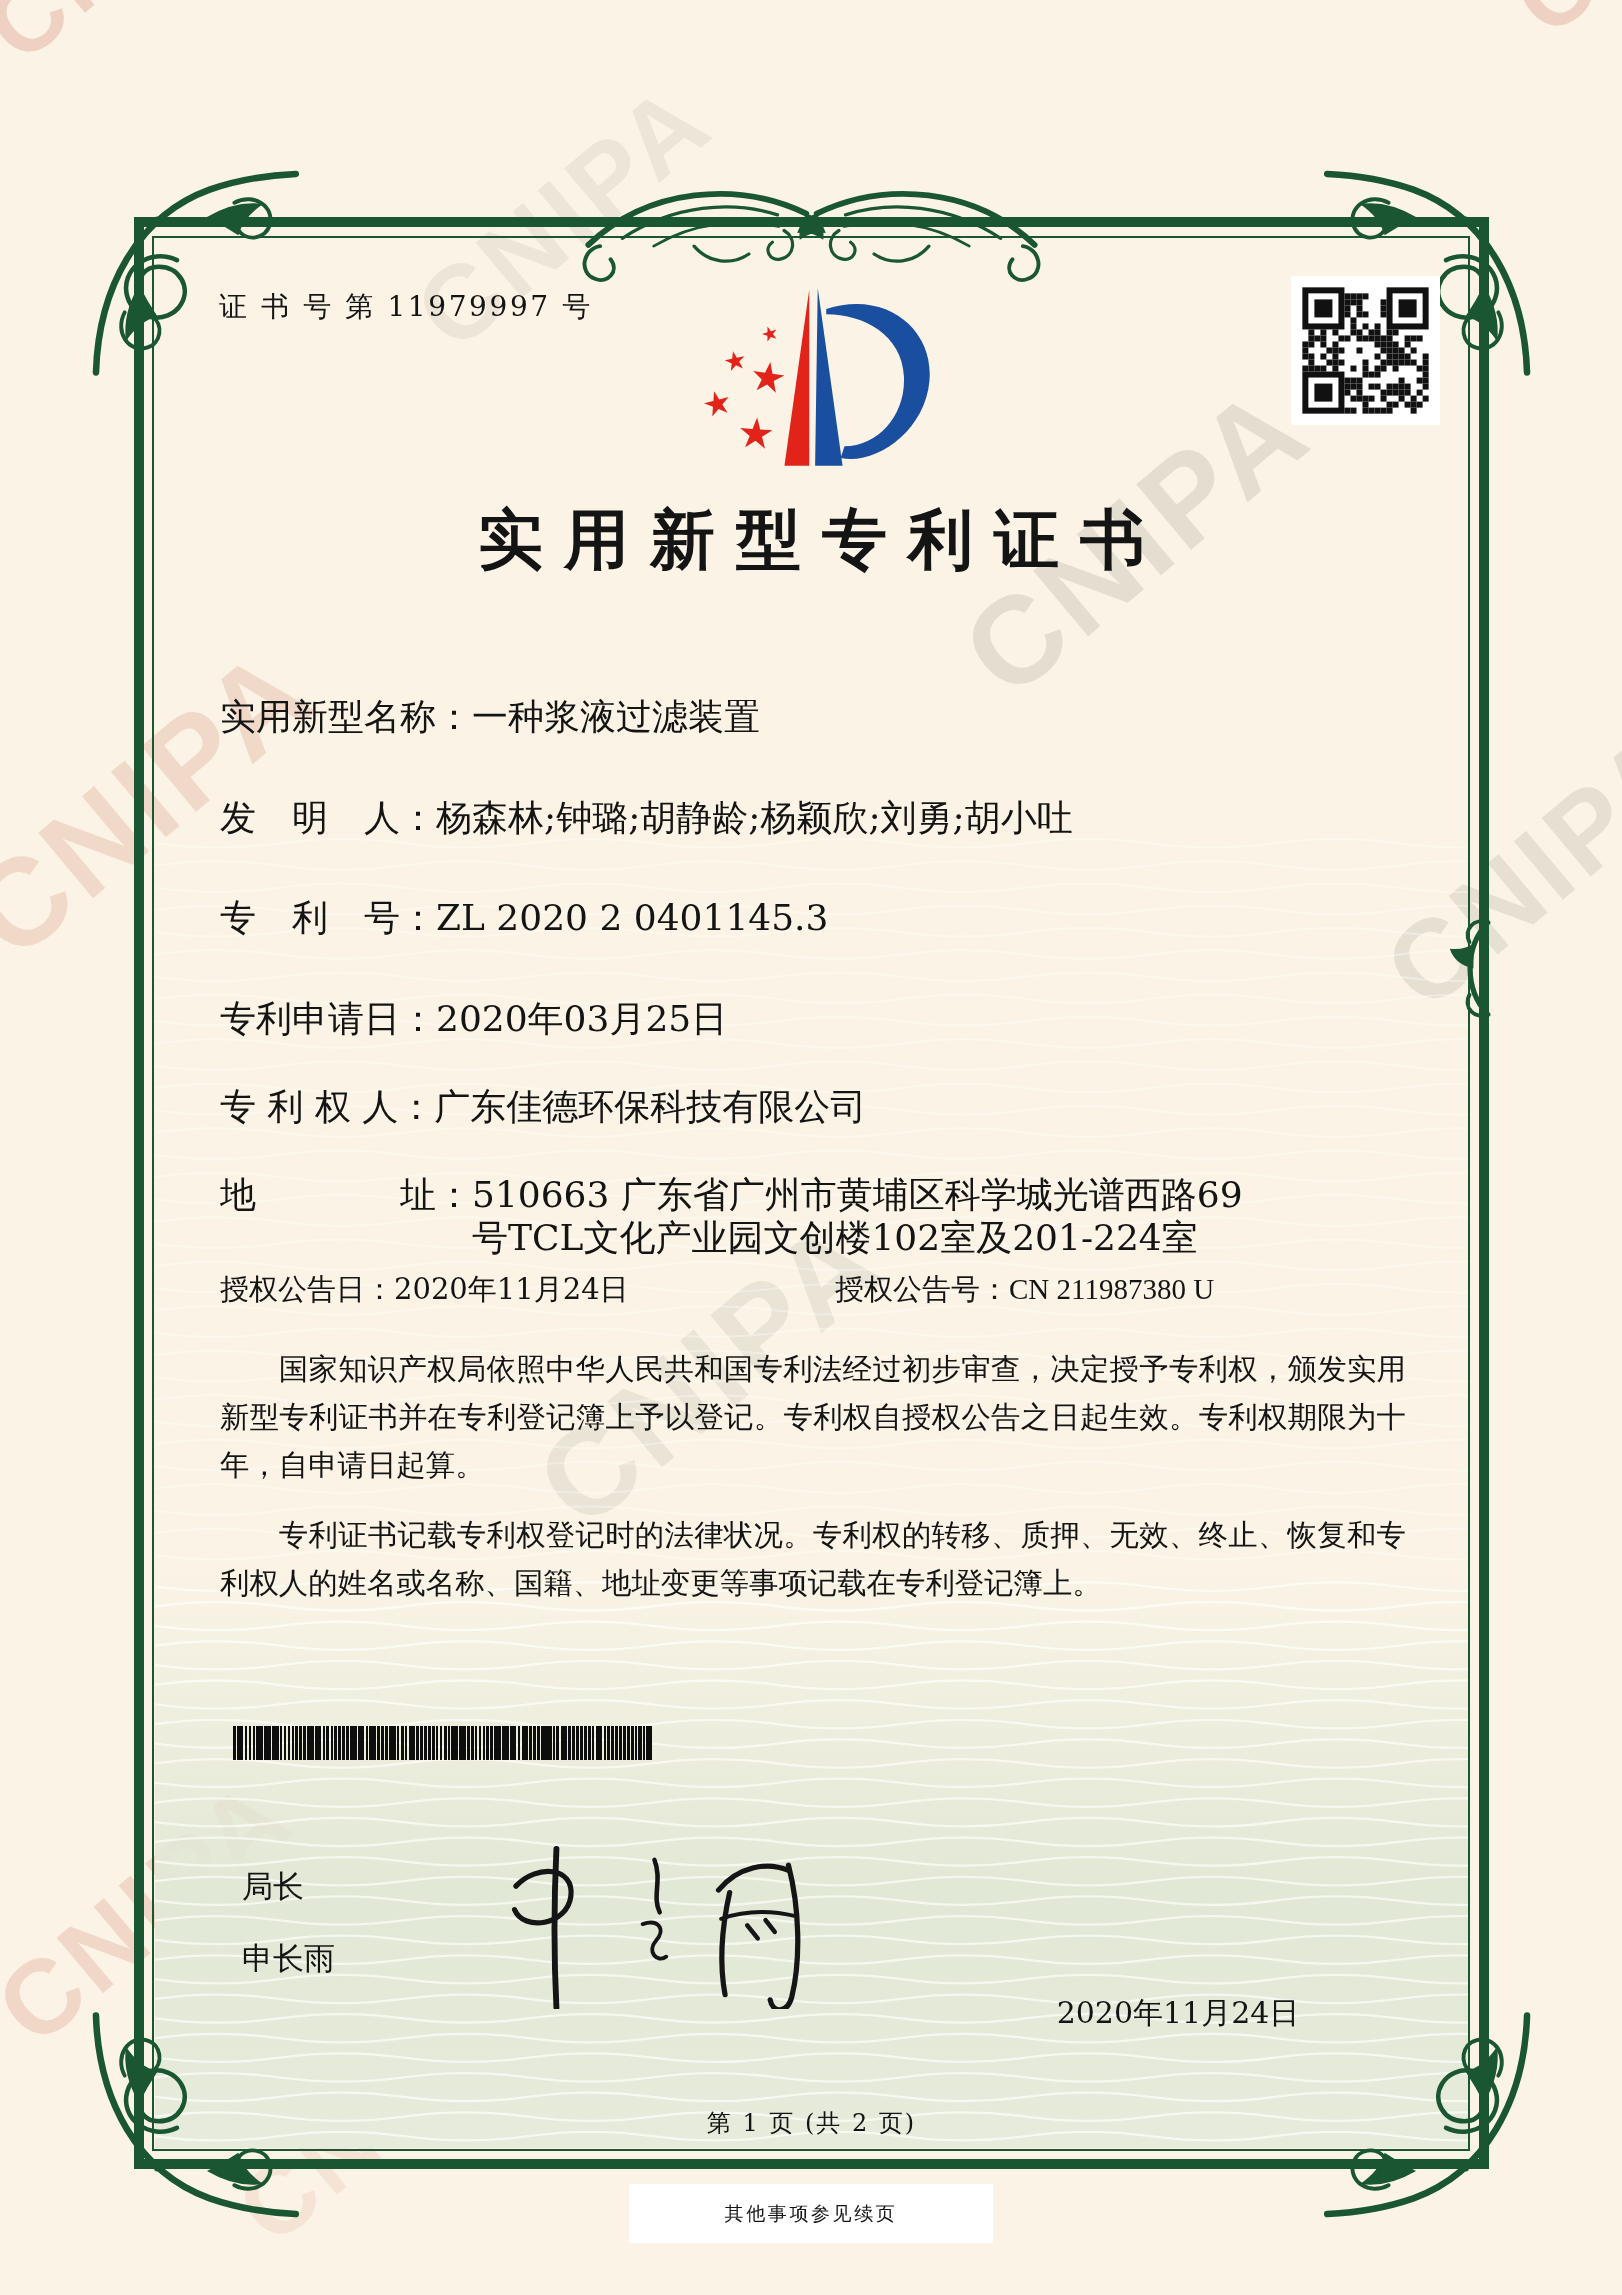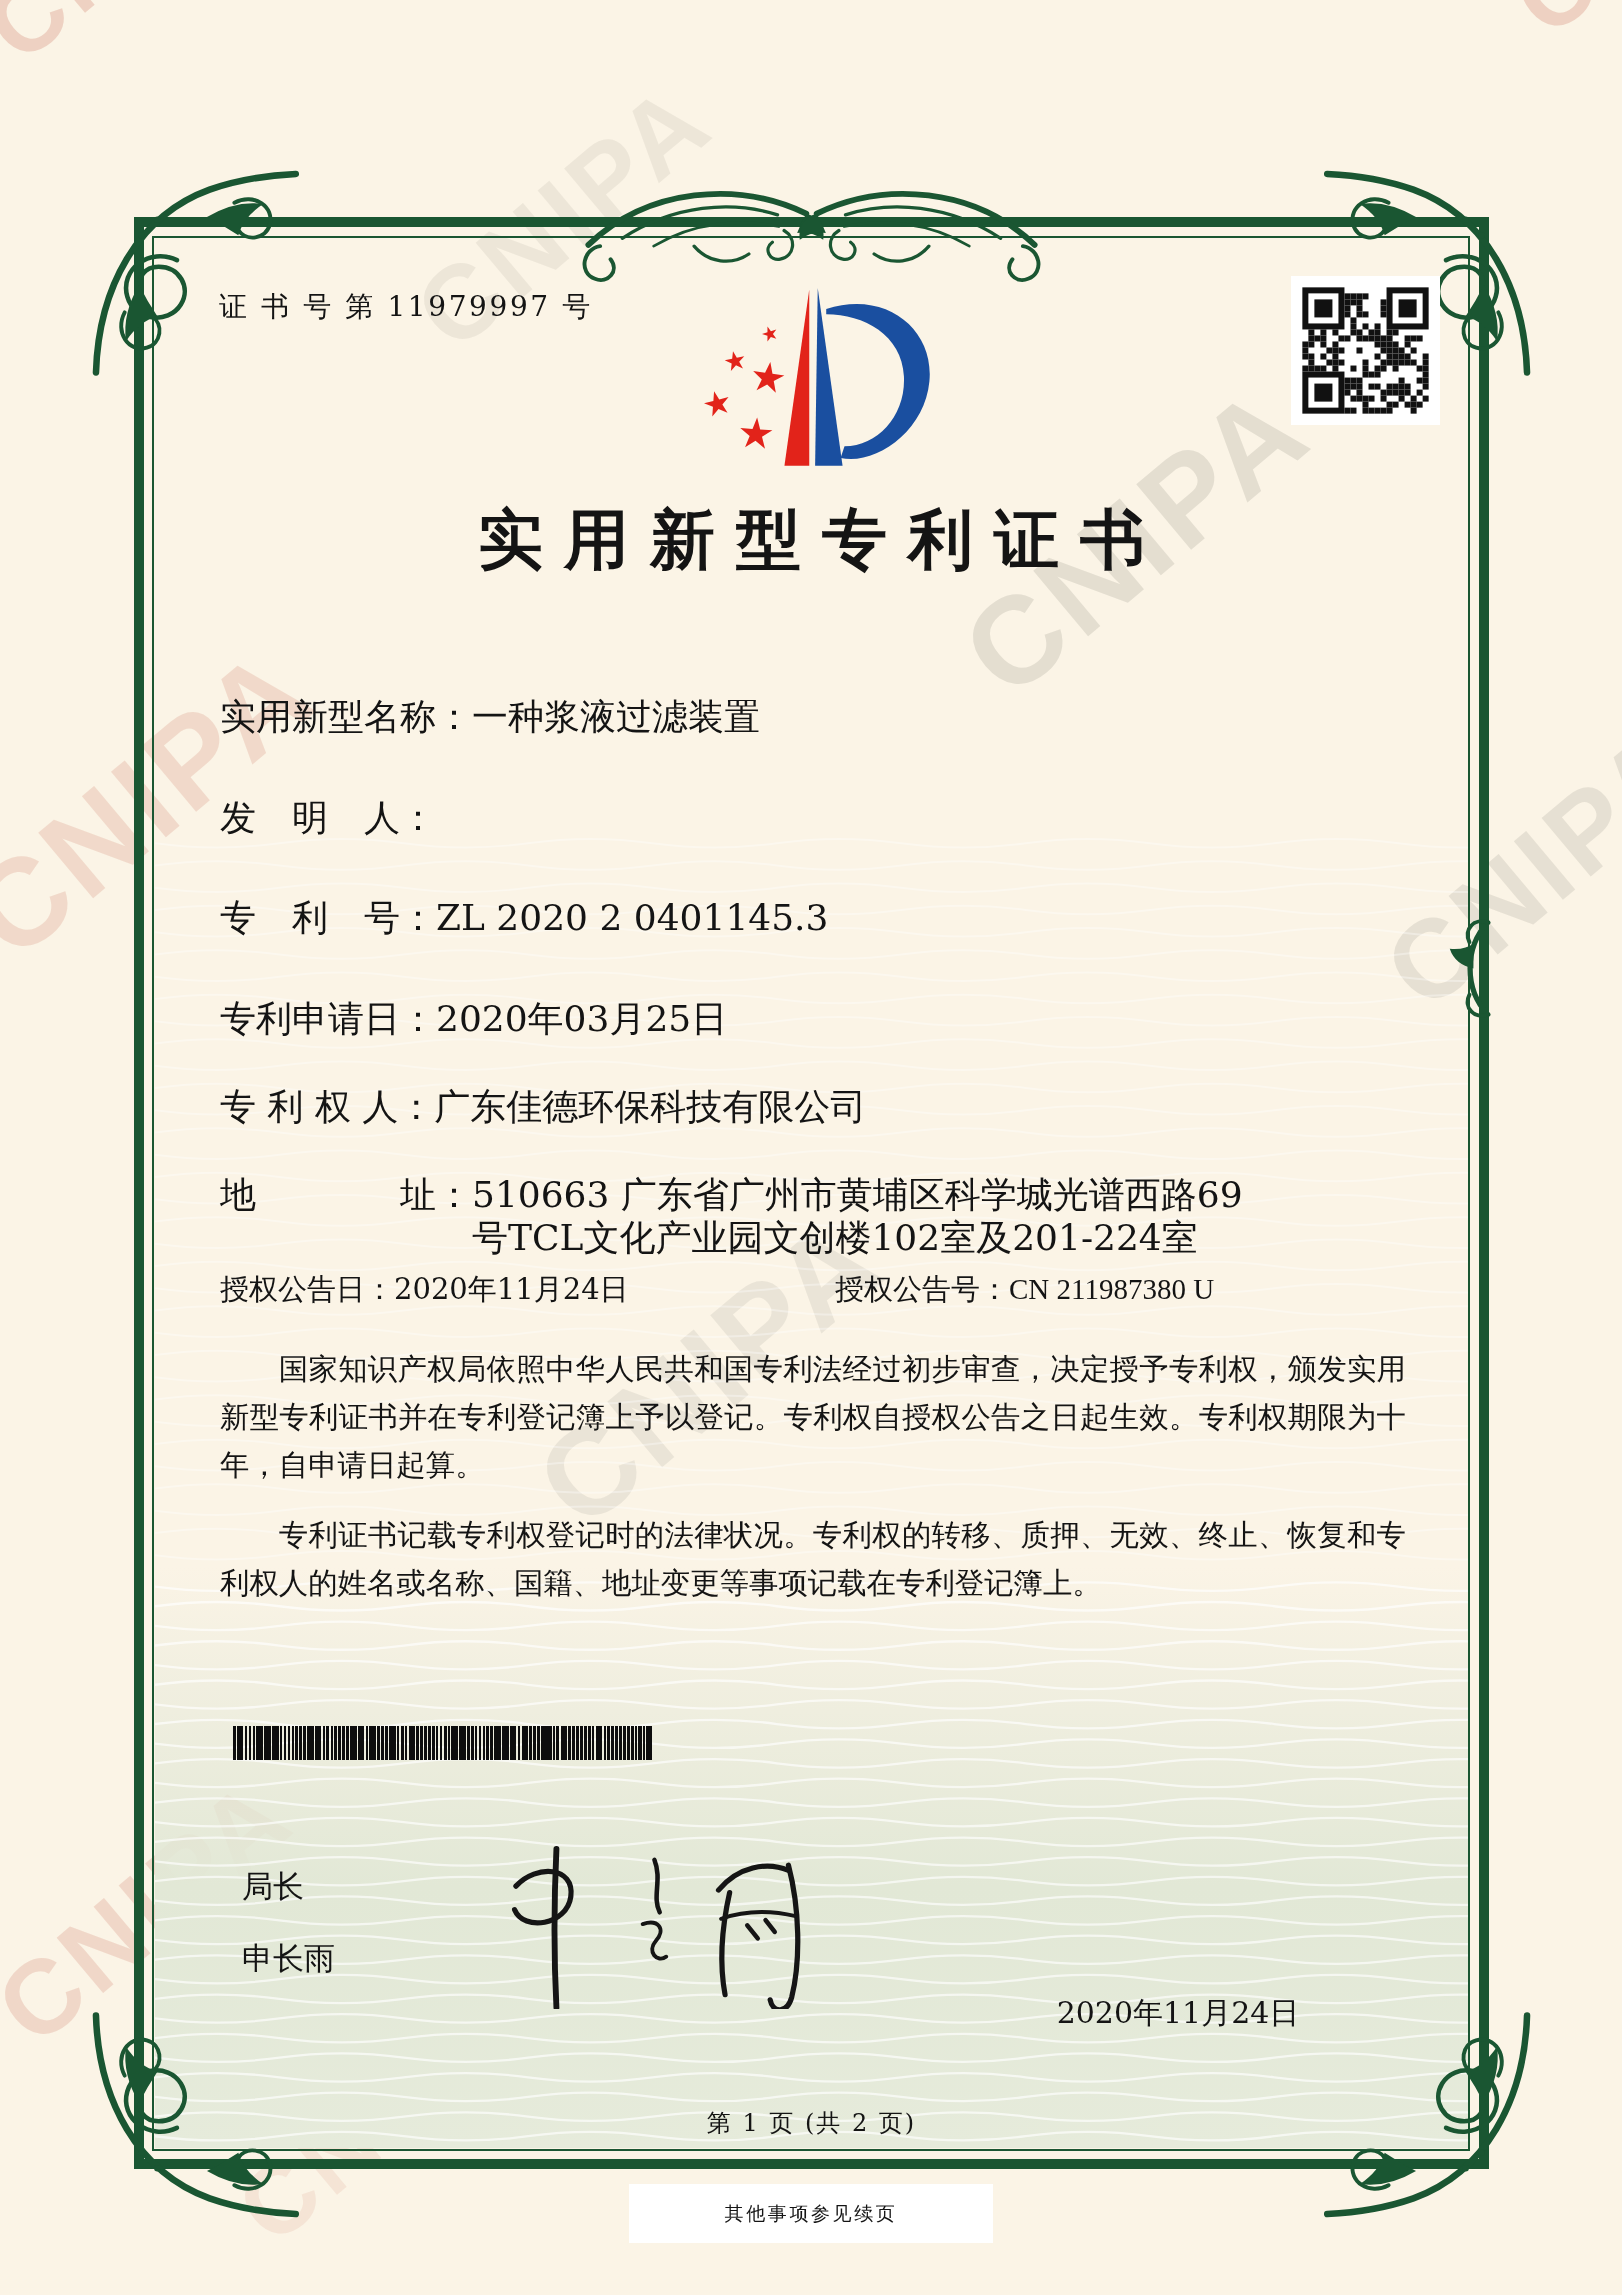--- a/index.html
+++ b/index.html
@@ -379,20 +379,21 @@
 
 <div class="abs title">实用新型专利证书</div>
 
 <div class="abs fields">
   <div class="row" style="top:695px">
     <span class="lab">实用新型名称：</span>
     <span class="val">一种浆液过滤装置</span>
   </div>
   <div class="row" style="top:796px">
     <span class="lab">发　明　人：</span>
+    <span class="val">杨森林;钟璐;胡静龄;杨颖欣;刘勇;胡小吐</span>
   </div>
   <div class="row" style="top:896px">
     <span class="lab">专　利　号：</span>
     <span class="val">ZL 2020 2 0401145.3</span>
   </div>
   <div class="row" style="top:997px">
     <span class="lab">专利申请日：</span>
     <span class="val">2020年03月25日</span>
   </div>
   <div class="row" style="top:1085px">

